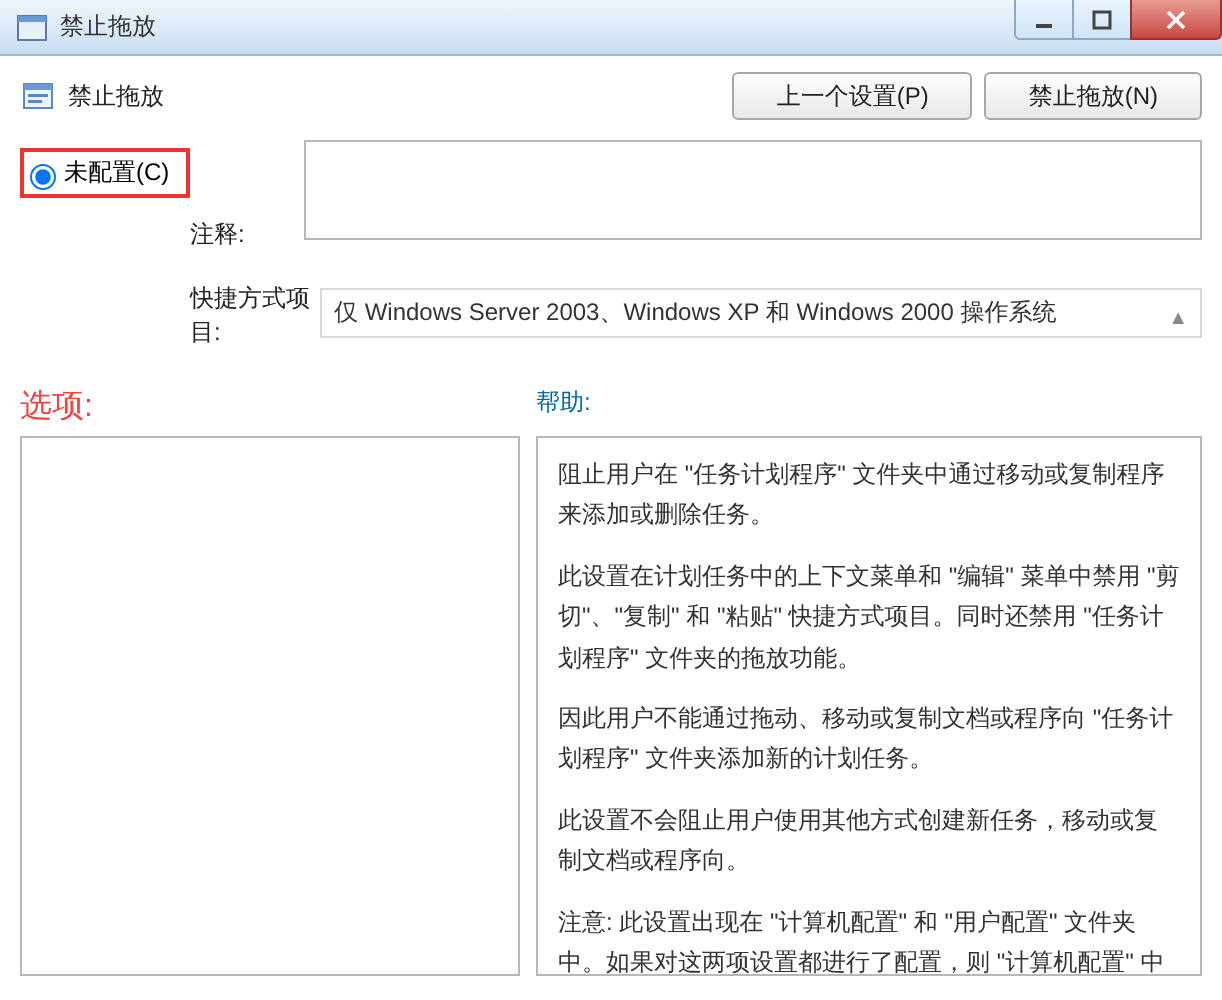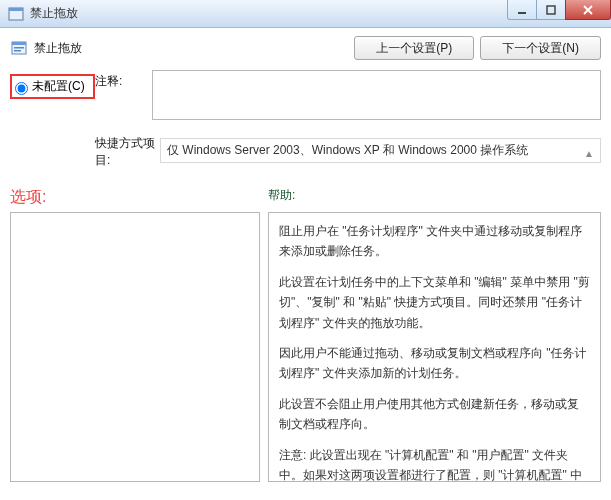--- a/index.html
+++ b/index.html
@@ -33,21 +33,21 @@
 
 .field-label { font-size: 12px; color: #222; padding-top: 3px; }
 .textarea-comment { width: 100%; height: 50px; border: 1px solid #b8b8b8; background: #fff; resize: none; font-family: inherit; font-size: 12px; padding: 2px 4px; }
 .platform-row { display: flex; align-items: center; margin-top: 12px; }
 .platform-row .field-label { width: 65px; }
 .platform-text { flex: 1; border: 1px solid #d8d8d8; padding: 3px 6px; font-size: 12px; color: #333; display: flex; justify-content: space-between; align-items: flex-end; }
 .chevron { color: #888; font-size: 10px; }
 
 .section-labels { display: flex; margin-top: 18px; margin-bottom: 4px; }
 .section-labels .lbl-left { width: 258px; font-size: 16px; color: #ef4444; }
-.section-labels .lbl-right { font-size: 12px; color: #14532d; }
+.section-labels .lbl-right { font-size: 12px; color: #0369a1; }
 
 .panels { display: flex; gap: 8px; }
 .panel { border: 1px solid #b8b8b8; background: #fff; height: 270px; overflow-y: auto; }
 .panel.options { width: 250px; }
 .panel.help { flex: 1; padding: 8px 10px; font-size: 12px; color: #333; line-height: 1.7; }
 .panel.help p { margin-bottom: 10px; }
 
 svg { display: block; }
 </style>
 </head>
@@ -87,35 +87,35 @@
       <svg width="18" height="18" viewBox="0 0 18 18">
           <rect x="2" y="3" width="14" height="12" fill="#eaf4ff" stroke="#5a88c0"></rect>
           <rect x="2" y="3" width="14" height="3" fill="#6a9ad8"></rect>
           <rect x="4" y="8" width="10" height="1.5" fill="#5a88c0"></rect>
           <rect x="4" y="11" width="7" height="1.5" fill="#5a88c0"></rect>
         </svg>
     </span>
     <span class="title">禁止拖放</span>
     <span class="spacer"></span>
     <button class="nav-btn">上一个设置(P)</button>
-    <button class="nav-btn">下一个设置(N)</button>
+    <button class="nav-btn">禁止拖放(N)</button>
   </div>
 
   <div class="body-row">
     <div class="left-col">
       <div class="radio-group">
         <label class="radio-item highlight-box">
           <input type="radio" name="state" checked="" style="">
           <span>未配置(C)</span>
         </label>
       </div>
     </div>
     <div class="right-col">
       <div style="display:flex; align-items:flex-start; gap:8px;">
-        <div class="field-label" style="width:55px;">注释:</div>
+        <div class="field-label" style="width:55px;margin-top:36px;">注释:</div>
         <textarea class="textarea-comment" style=""></textarea>
       </div>
       <div class="platform-row">
         <div class="field-label">快捷方式项目:</div>
         <div class="platform-text">
           <span>仅 Windows Server 2003、Windows XP 和 Windows 2000 操作系统</span>
           <span class="chevron">▲</span>
         </div>
       </div>
     </div>

